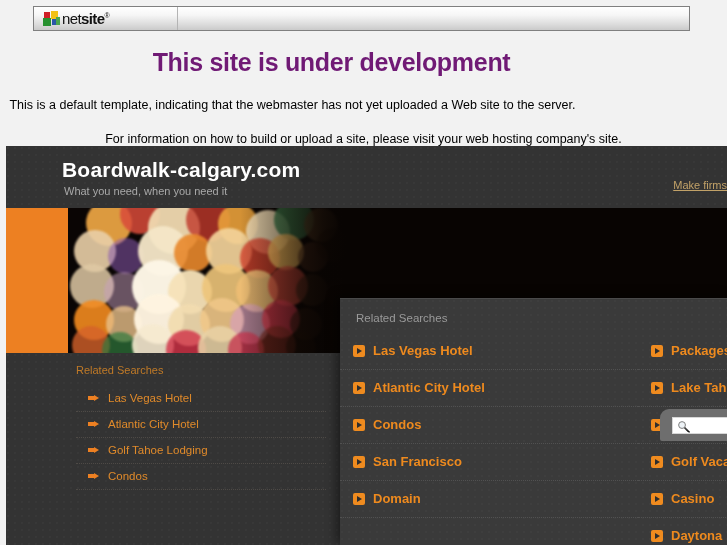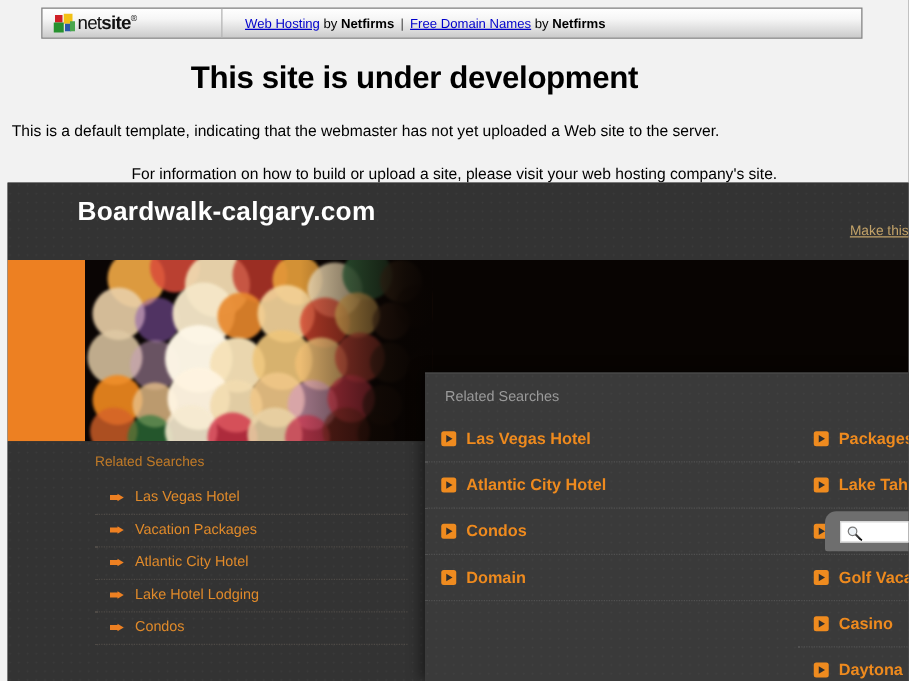--- a/index.html
+++ b/index.html
@@ -72,21 +72,21 @@
   #netfirms-links b { font-weight: bold; }
   #netfirms-links .sep { color: #444; margin: 0 2px; }
 
   
   #under-dev-title {
     position: absolute;
     top: 48px; left: 0; width: 663px;
     text-align: center;
     font-size: 25px;
     font-weight: bold;
-    color: #000000;
+    color: #701a75;
     letter-spacing: -0.3px;
   }
   #default-line-1 {
     position: absolute;
     top: 98px; left: 0; width: 585px;
     text-align: center;
     font-size: 12.5px;
     color: #000;
   }
   #default-line-2 {
@@ -314,36 +314,34 @@
   <div id="netfirms-logo-cell">
     <span class="nf-mark">
       <i class="nf-sq-red"></i>
         <i class="nf-sq-yellow"></i>
         <i class="nf-sq-green"></i>
         <i class="nf-sq-blue"></i>
         <i class="nf-sq-green2"></i>
     </span>
     <span id="netfirms-wordmark"><span>net</span><span class="b">site</span><sup>®</sup></span>
   </div>
-  <div id="netfirms-links">
-    <a href="#">Web Hosting</a><span> by </span><b>Netfirms</b> <span class="sep">|</span> <a href="#">Free Domain Names</a><span> by </span><b>Netfirms</b>
-  </div>
 </div>
 
 <div id="under-dev-title">This site is under development</div>
 <div id="default-line-1">This is a default template, indicating that the webmaster has not yet uploaded a Web site to the server.</div>
 <div id="default-line-2">For information on how to build or upload a site, please visit your web hosting company's site.</div>
 
 <div id="left-gutter"></div>
 
 <div id="parked-page">
 
   <div id="site-header">
     <div id="site-title">Boardwalk-calgary.com</div>
-    <a id="make-this-link" href="#">Make this</a>
+    <div id="site-tagline">What you need, when you need it</div>
+    <a id="make-this-link" href="#">Make firms</a>
   </div>
 
   <div id="orange-bar"></div>
 
   <div id="hero-band">
     <div id="bokeh">
         <div class="bk" style="left: 18px; top: -8px; width: 46px; height: 46px; background: rgb(232, 162, 67); opacity: 0.95;"></div>
         <div class="bk" style="left: 52px; top: -14px; width: 40px; height: 40px; background: rgb(217, 75, 58); opacity: 0.85;"></div>
         <div class="bk" style="left: 80px; top: -6px; width: 52px; height: 52px; background: rgb(240, 217, 176); opacity: 0.95;"></div>
         <div class="bk" style="left: 118px; top: -10px; width: 44px; height: 44px; background: rgb(192, 57, 43); opacity: 0.8;"></div>
@@ -389,34 +387,34 @@
         <div style="position: absolute; left: 0px; top: 0px; width: 278px; height: 145px; background: linear-gradient(to right, rgba(0, 0, 0, 0) 62%, rgba(8, 4, 2, 0.85) 92%, rgb(8, 4, 2) 100%);"></div>
       </div>
   </div>
 
   <div id="content-area"></div>
 
   <div id="sidebar-related">
     <div id="sidebar-related-title">Related Searches</div>
     <div id="sidebar-items">
         <div class="sb-item"><span class="arrow"></span><span>Las Vegas Hotel</span></div>
-        <div class="sb-item"><span class="arrow"></span><span>Vacation Packages</span></div>
         <div class="sb-item"><span class="arrow"></span><span>Atlantic City Hotel</span></div>
-        <div class="sb-item"><span class="arrow"></span><span>Lake Hotel Lodging</span></div>
+        <div class="sb-item"><span class="arrow"></span><span>Golf Tahoe Lodging</span></div>
         <div class="sb-item"><span class="arrow"></span><span>Condos</span></div>
       </div>
   </div>
 
   <div id="results-panel">
     <div id="results-title">Related Searches</div>
     <div id="results-grid">
       <div class="res-col col1" id="res-col-1">
           <div class="res-item"><span class="sqarrow"></span><span>Las Vegas Hotel</span></div>
           <div class="res-item"><span class="sqarrow"></span><span>Atlantic City Hotel</span></div>
           <div class="res-item"><span class="sqarrow"></span><span>Condos</span></div>
+          <div class="res-item"><span class="sqarrow"></span><span>San Francisco</span></div>
           <div class="res-item"><span class="sqarrow"></span><span>Domain</span></div>
         </div>
       <div class="res-col col2" id="res-col-2">
           <div class="res-item"><span class="sqarrow"></span><span>Packages</span></div>
           <div class="res-item"><span class="sqarrow"></span><span>Lake Tah</span></div>
           <div class="res-item"><span class="sqarrow"></span><span>San Dieg</span></div>
           <div class="res-item"><span class="sqarrow"></span><span>Golf Vaca</span></div>
           <div class="res-item"><span class="sqarrow"></span><span>Casino</span></div>
           <div class="res-item"><span class="sqarrow"></span><span>Daytona</span></div>
         </div>

